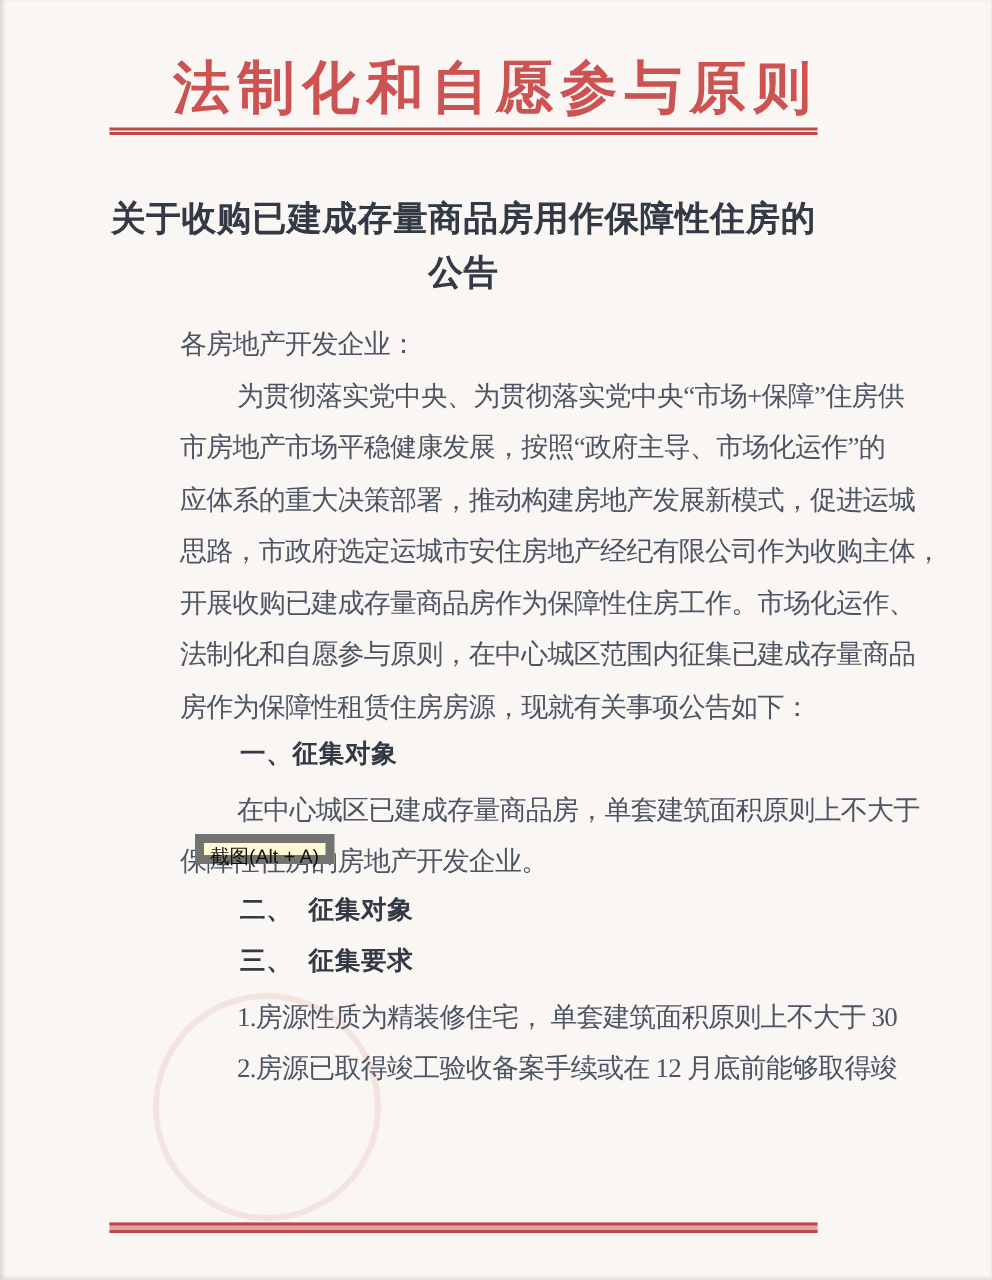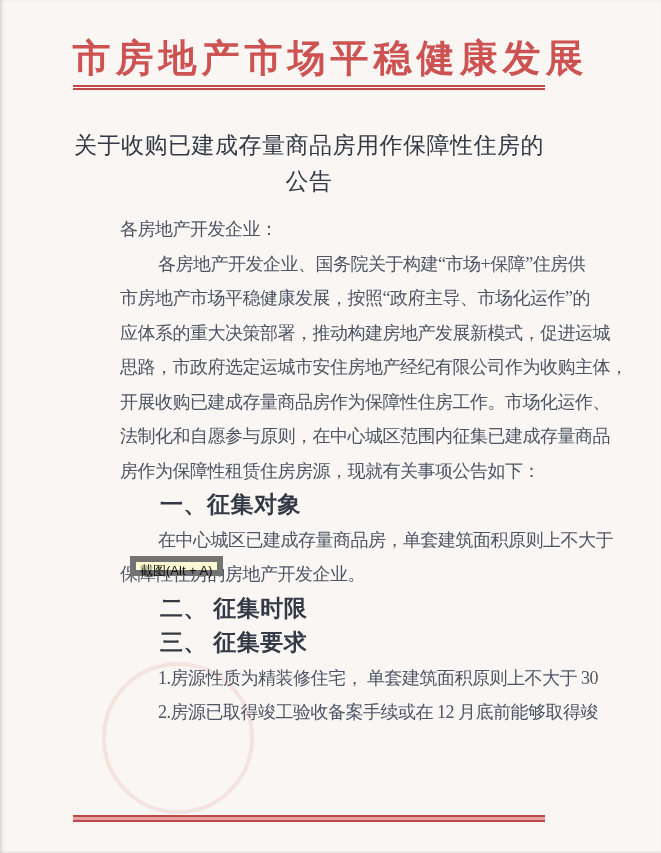--- a/index.html
+++ b/index.html
@@ -23,38 +23,38 @@
   }
   .rule-top {
     position:absolute; top:85px; left:73px; width:472px; height:5px;
     border-top:2px solid var(--rule_red, #c04848);
     border-bottom:2px solid var(--rule_red, #c04848);
   }
   .doc-title {
     position:absolute; top:127px; left:60px; width:498px;
     text-align:center;
     font-family:"Liberation Sans", sans-serif;
-    font-weight:normal;
+    font-weight:bold;
     font-size:23px; line-height:36px;
     letter-spacing:0.5px;
     color:var(--ink_dark, #333a46);
   }
   .doc-body {
     position:absolute; top:212px; left:72px; width:478px;
     font-size:18px; line-height:34.5px;
     letter-spacing:-0.5px;
     color:var(--ink_body, #4d5564);
   }
   .line { display:block; height:34.5px; white-space:nowrap;margin-left:48px; }
   .indent { padding-left:38px; }
   .heading {
     padding-left:40px;
-    font-family:Liberation Serif, serif;
+    font-family:Liberation Mono, monospace;
     font-weight:bold;
-    font-size:23px;
+    font-size:17px;
     color:var(--ink_dark, #333a46);
     letter-spacing:0.5px;
   }
   .stamp {
     position:absolute; left:102px; top:662px; width:152px; height:152px;
     border-radius:50%;
     border:4px solid rgba(206,112,100,0.13);
     pointer-events:none;
   }
   .rule-bottom {
@@ -73,42 +73,42 @@
     padding:0 4px;
     white-space:nowrap;
     letter-spacing:0;
   }
 </style>
 </head>
 <body>
 
 <div class="page">
 
-  <div class="letterhead">市房地产市场平稳健康发展</div>
+  <div class="letterhead">法制化和自愿参与原则</div>
 
   <div class="rule-top"></div>
 
   <div class="doc-title">
     <span>关于收购已建成存量商品房用作保障性住房的</span><br>
     <span>公告</span>
   </div>
 
   <div class="doc-body">
     <span class="line">各房地产开发企业：</span>
-    <span class="line indent">各房地产开发企业、国务院关于构建“市场+保障”住房供</span>
+    <span class="line indent">为贯彻落实党中央、为贯彻落实党中央“市场+保障”住房供</span>
     <span class="line">市房地产市场平稳健康发展，按照“政府主导、市场化运作”的</span>
     <span class="line">应体系的重大决策部署，推动构建房地产发展新模式，促进运城</span>
     <span class="line">思路，市政府选定运城市安住房地产经纪有限公司作为收购主体，</span>
     <span class="line">开展收购已建成存量商品房作为保障性住房工作。市场化运作、</span>
     <span class="line">法制化和自愿参与原则，在中心城区范围内征集已建成存量商品</span>
     <span class="line">房作为保障性租赁住房房源，现就有关事项公告如下：</span>
     <span class="line heading">一、征集对象</span>
     <span class="line indent">在中心城区已建成存量商品房，单套建筑面积原则上不大于</span>
     <span class="line">保障性住房的房地产开发企业。</span>
-    <span class="line heading">二、 征集时限</span>
+    <span class="line heading">二、 征集对象</span>
     <span class="line heading">三、 征集要求</span>
     <span class="line indent">1.房源性质为精装修住宅， 单套建筑面积原则上不大于 30</span>
     <span class="line indent">2.房源已取得竣工验收备案手续或在 12 月底前能够取得竣</span>
   </div>
 
   <div class="stamp"></div>
 
   <div class="rule-bottom"></div>
 
   <div class="snip-tooltip">截图(Alt + A)</div>

